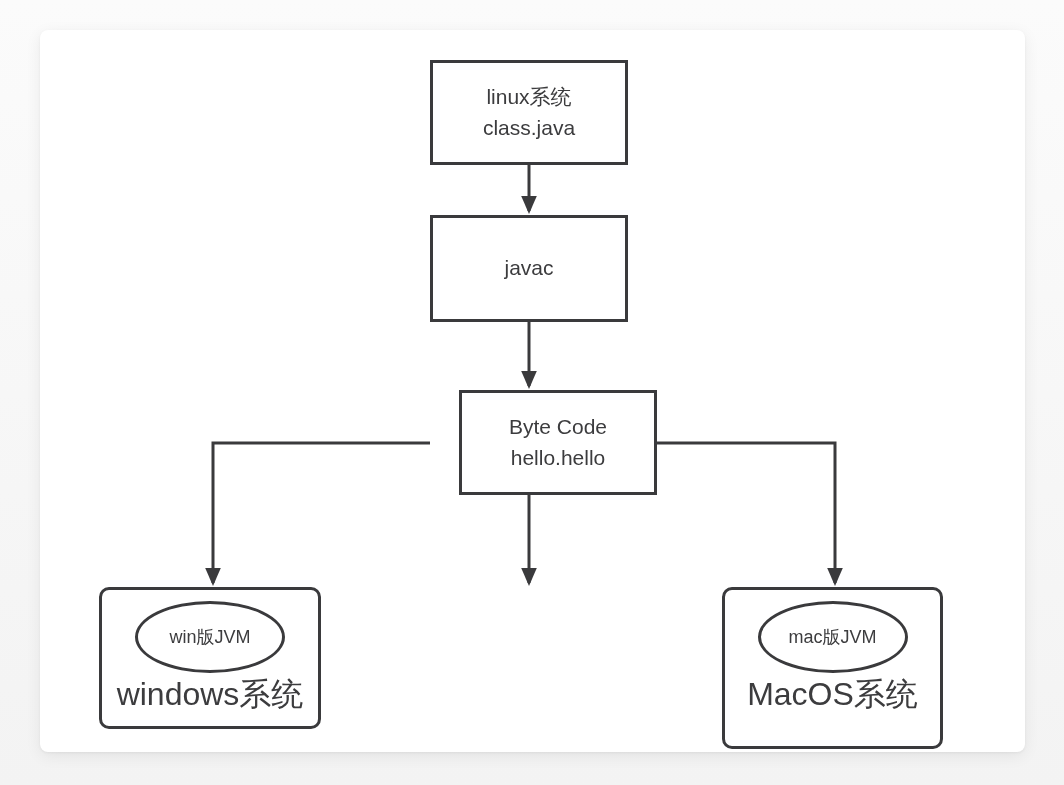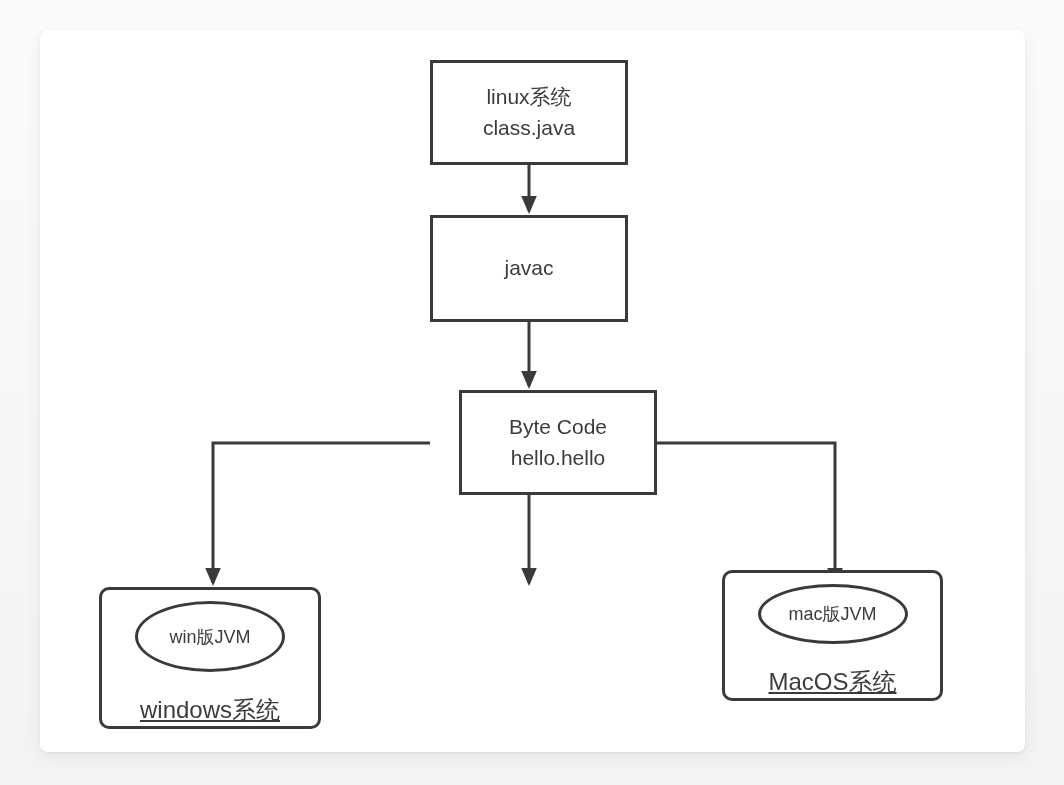--- a/index.html
+++ b/index.html
@@ -58,32 +58,31 @@
     border: 3px solid #3a3a3c;
     border-radius: 50%;
     display: flex;
     align-items: center;
     justify-content: center;
     font-size: 18px;
     margin-top: 11px;
     background: #ffffff;
   }
   .os-label {
-    font-size: 24px;
-    margin-top: 22px;
+    font-size: 32px;
+    margin-top: 0;
     white-space: nowrap;
-    text-decoration: underline;
   }
   
   #node-source   { left: 390px; top: 30px;  width: 198px; height: 105px; }
   #node-compiler { left: 390px; top: 185px; width: 198px; height: 107px; }
   #node-bytecode { left: 390px; top: 360px; width: 198px; height: 105px; margin-left: 29px; }
   #node-windows  { left: 59px;  top: 557px; width: 222px; height: 142px; }
   #node-linux    { left: 375px; top: 557px; width: 220px; height: 131px; }
-  #node-macos    { left: 682px; top: 540px; width: 221px; height: 131px; }
+  #node-macos    { left: 682px; top: 557px; width: 221px; height: 162px; }
   #node-windows .jvm-ellipse { width: 150px; height: 72px; }
   #node-linux   .jvm-ellipse { width: 148px; height: 72px; }
   #node-macos   .jvm-ellipse { width: 150px; height: 72px; }
 </style>
 </head>
 <body>
 
 <div class="page">
   <div class="card">
 

